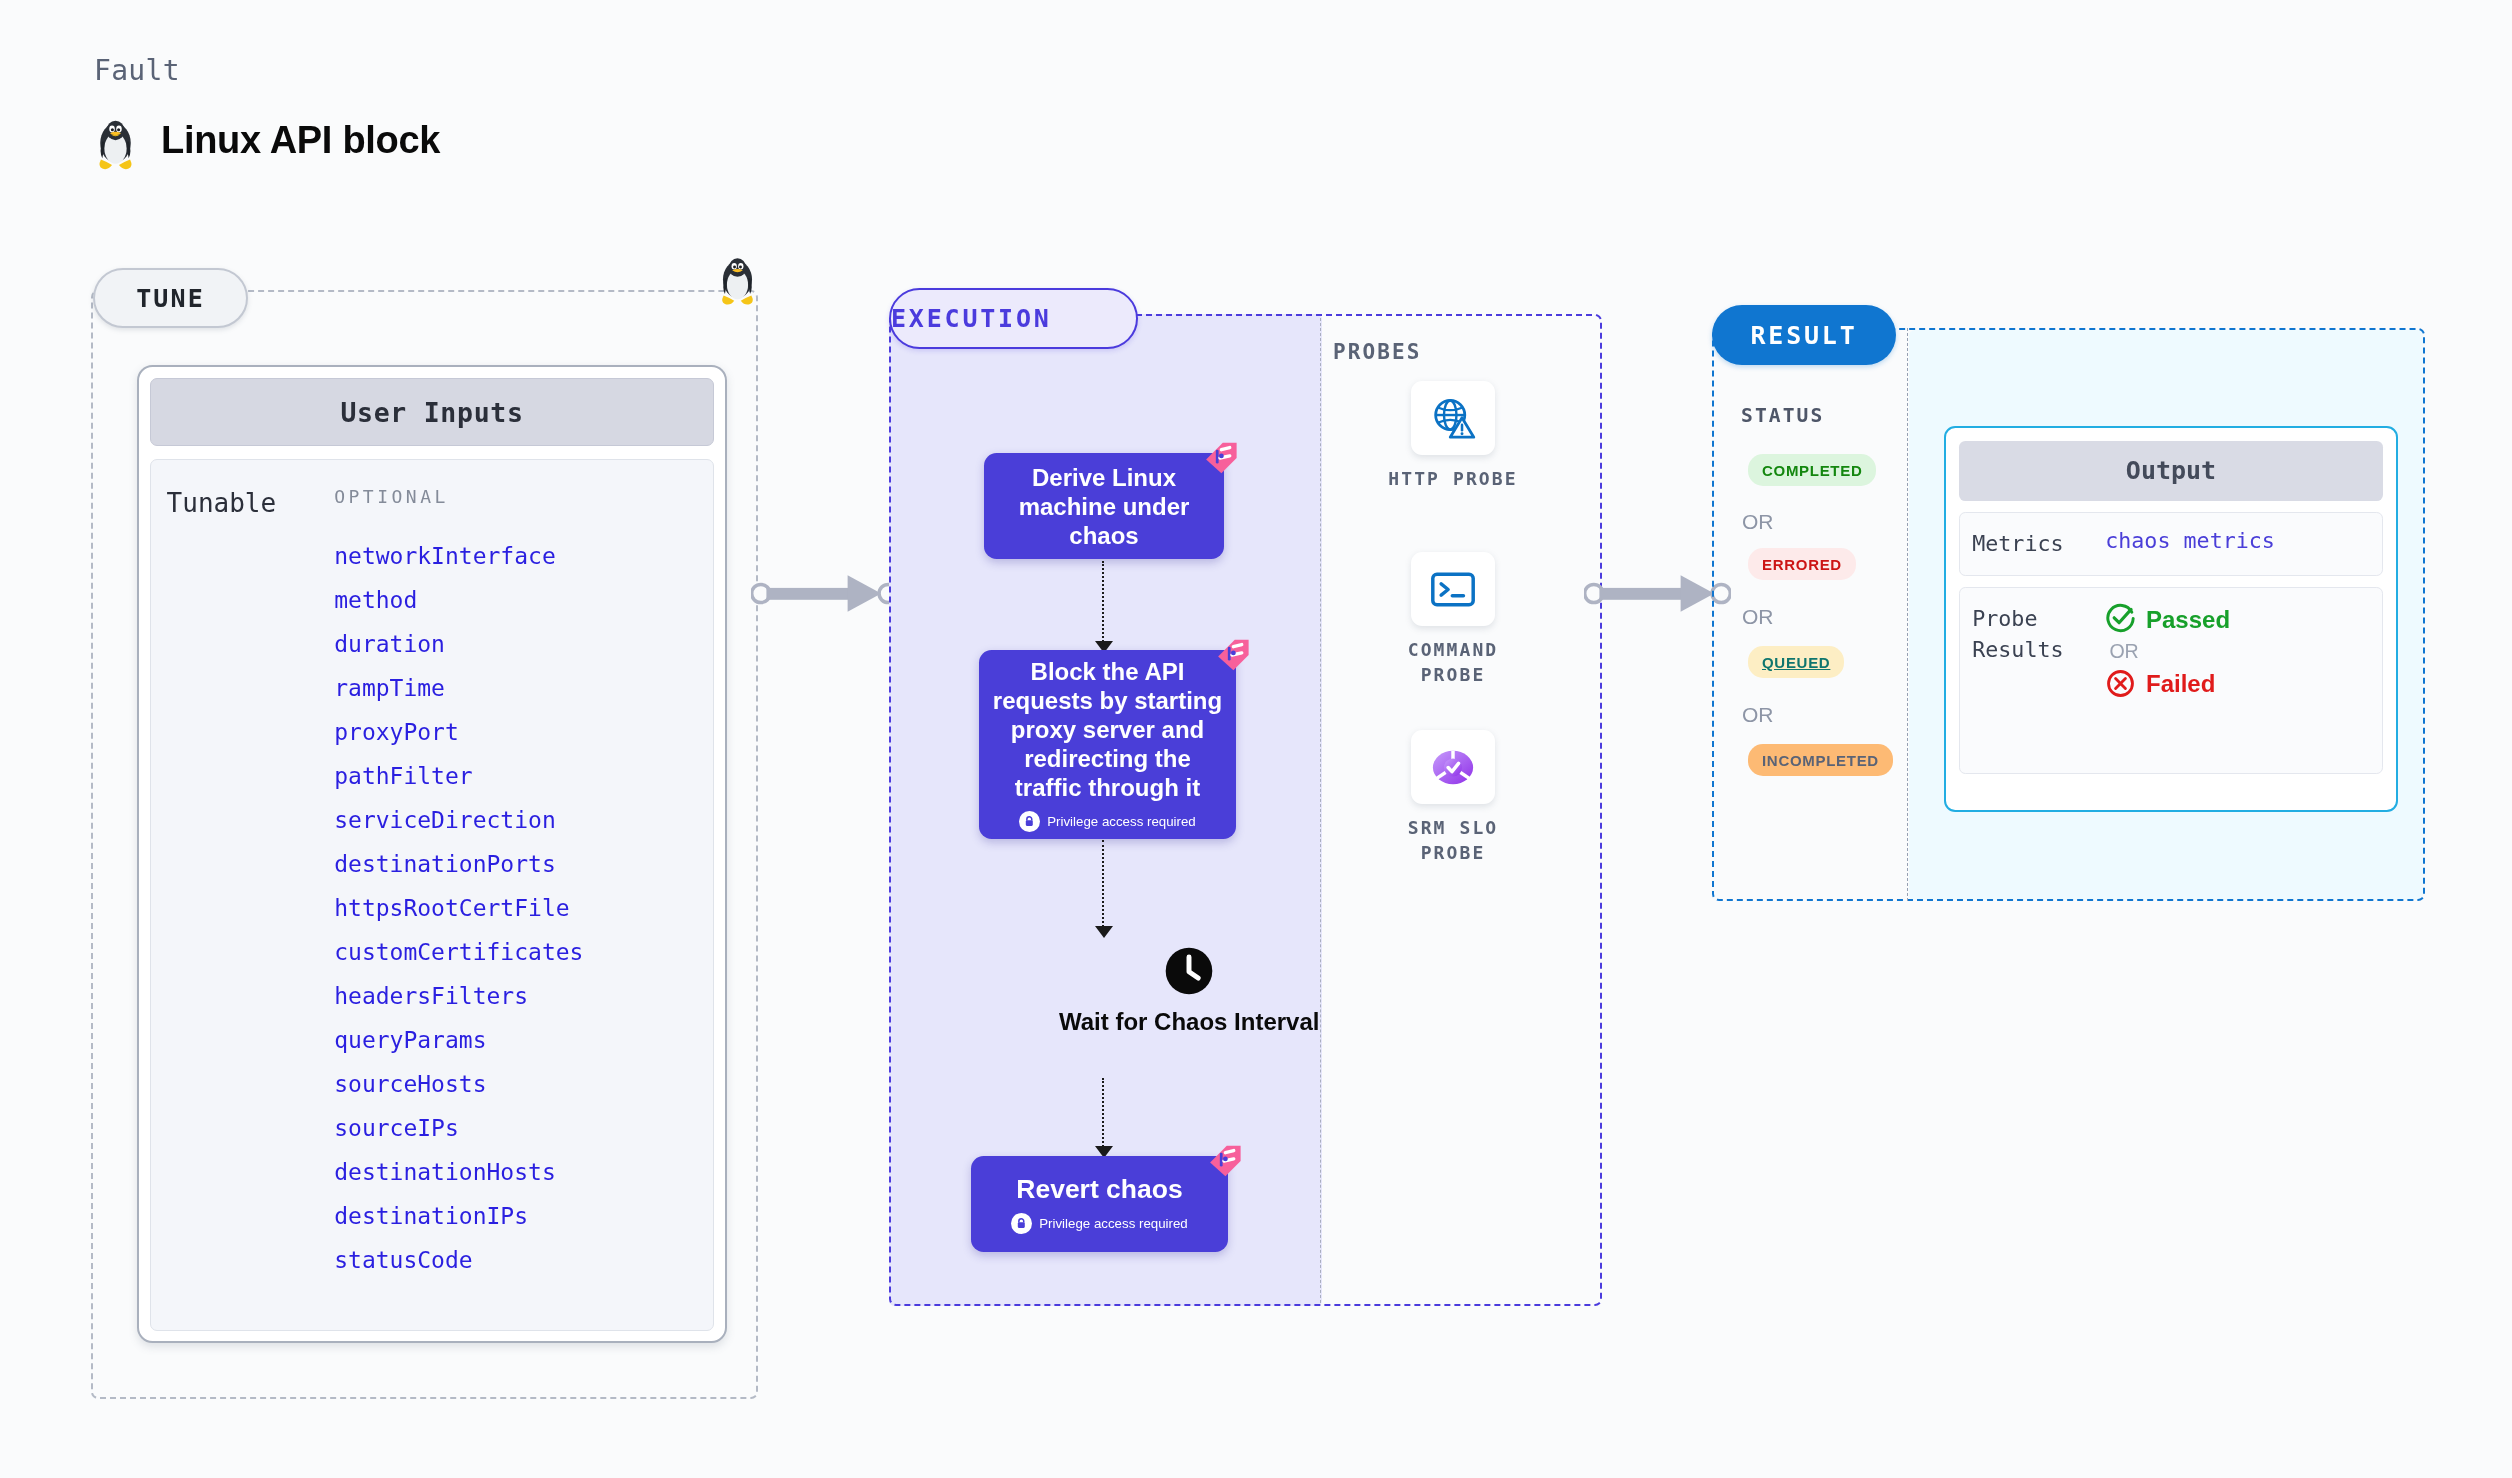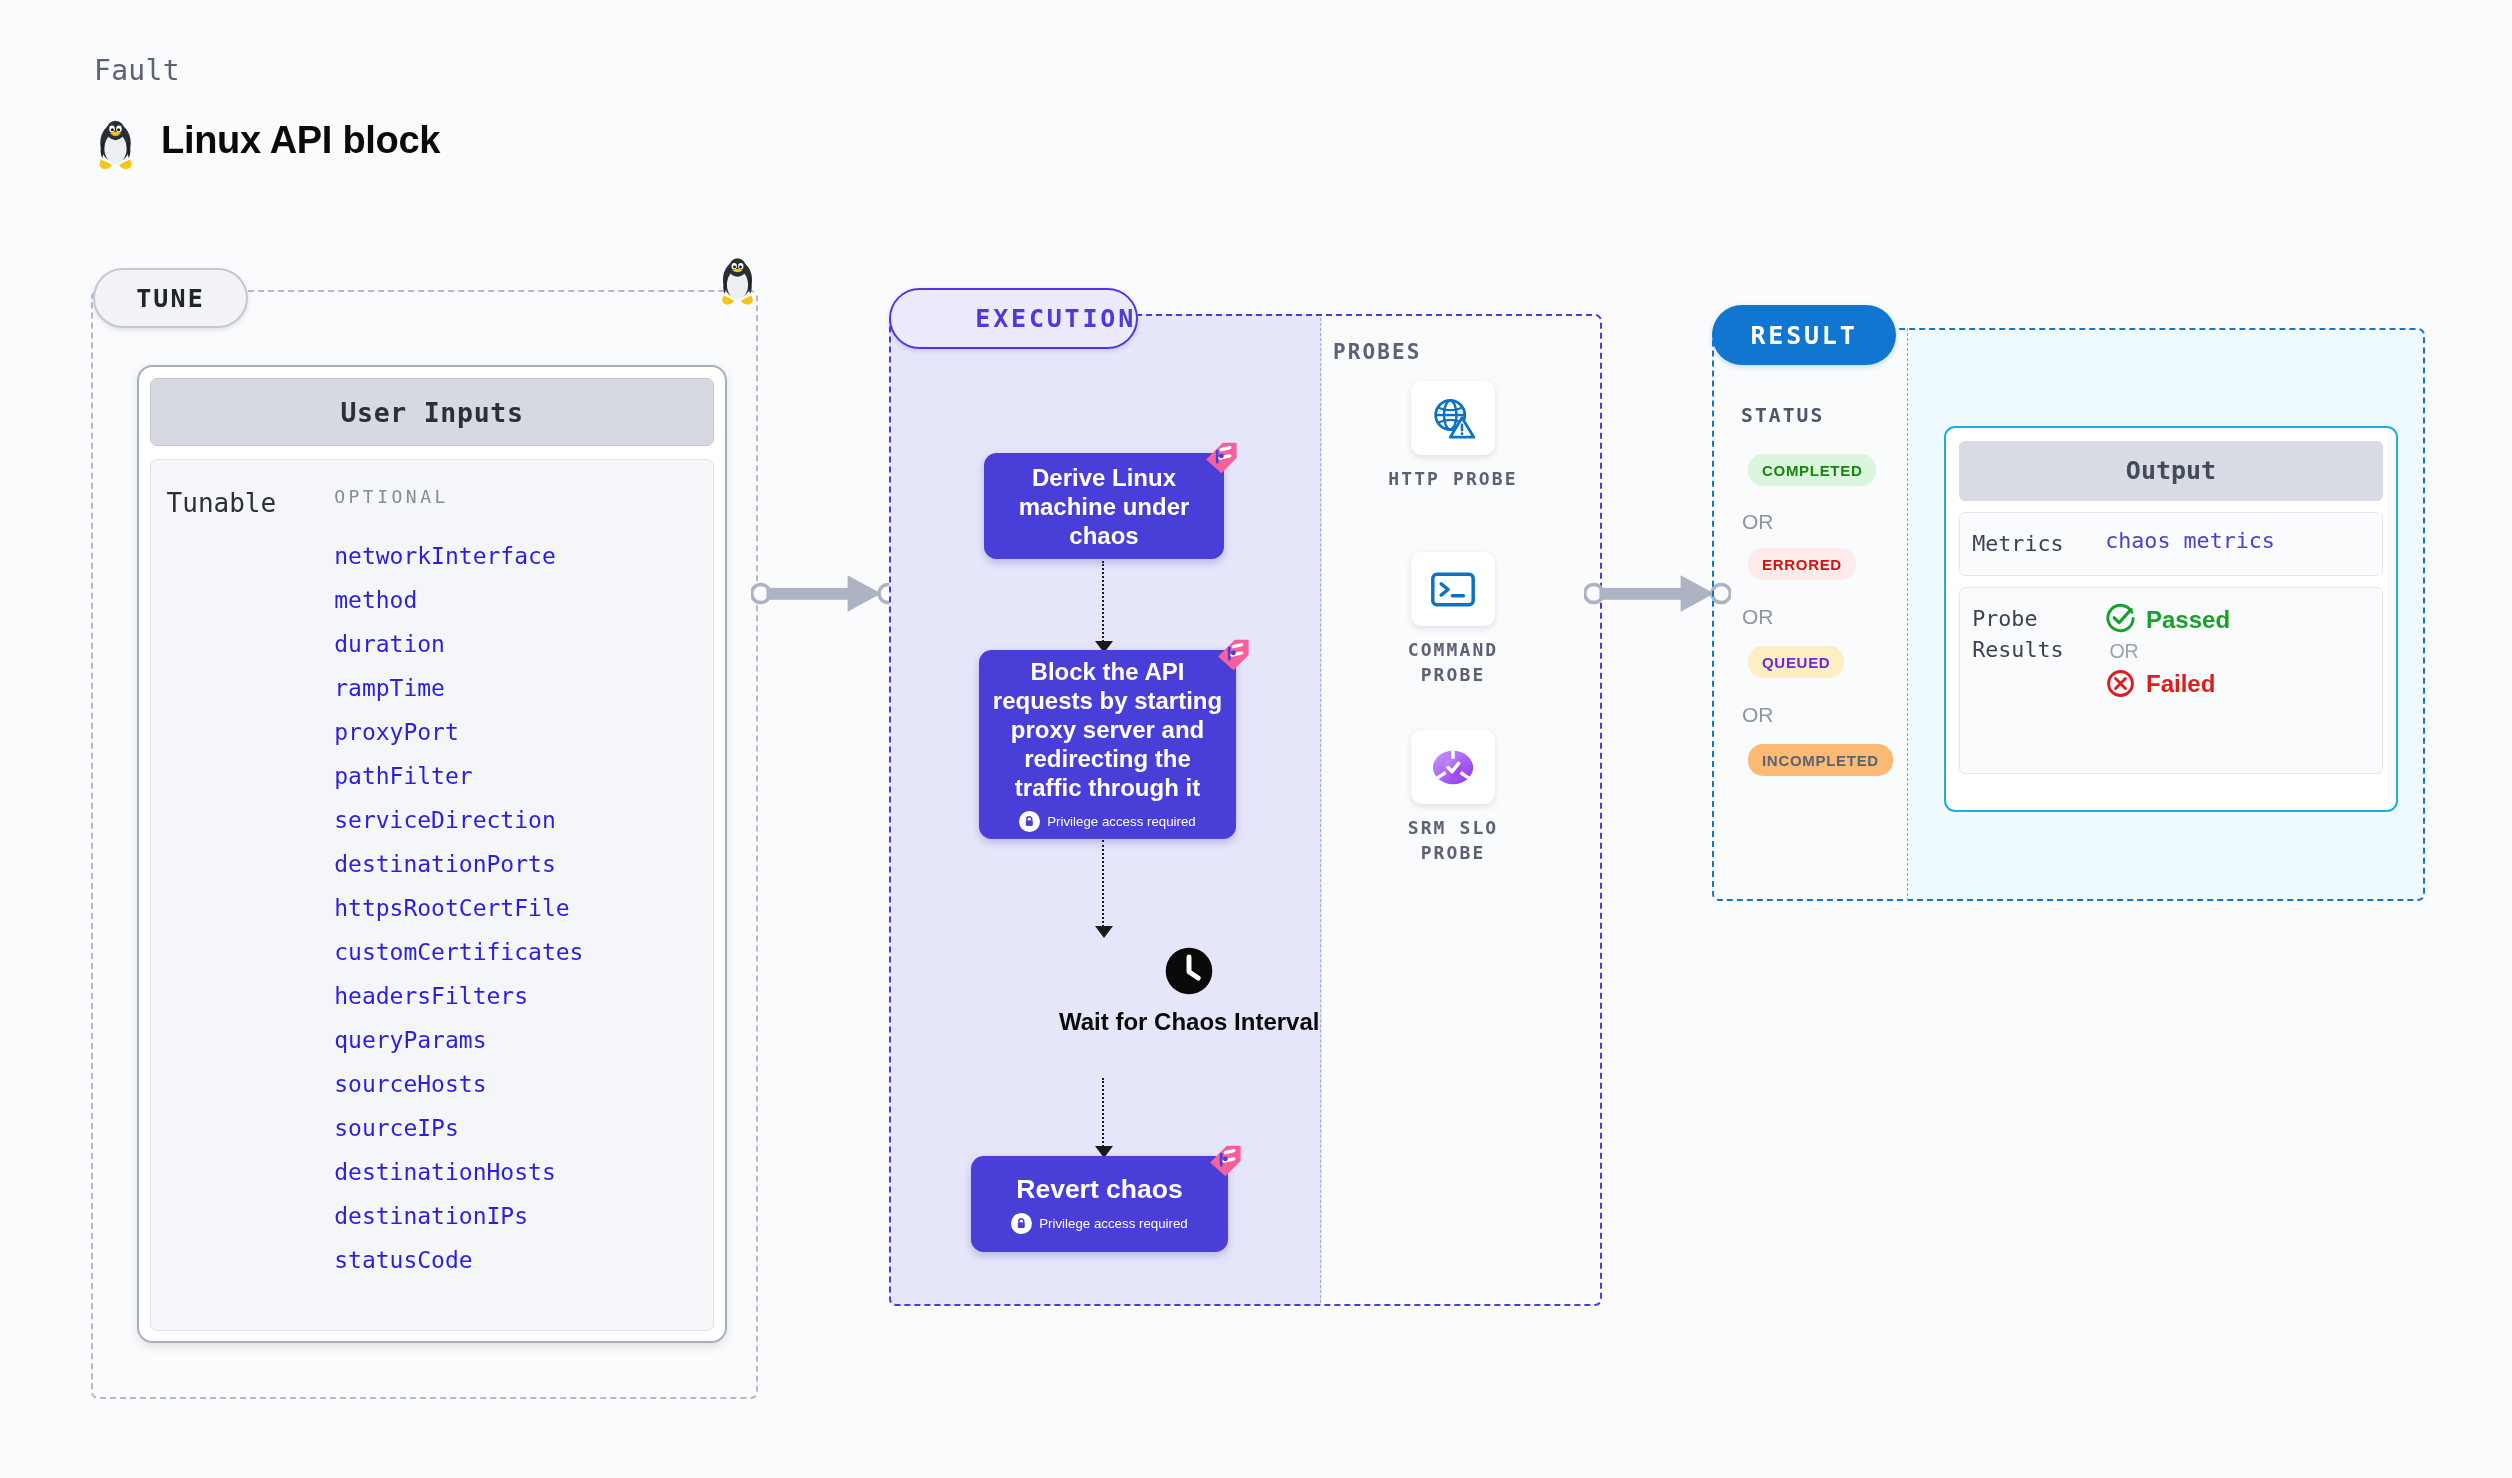--- a/index.html
+++ b/index.html
@@ -118,21 +118,21 @@
     position: absolute; left: 1320px; top: 318px;
     width: 0; height: 985px;
     border-left: 1.4px dashed #a9aec0;
   }
   #exec-pill {
     position: absolute; left: 889px; top: 288px;
     width: 249px; height: 61px;
     background: #eceafc;
     border: 2.8px solid #4b3bdd;
     border-radius: 31px;
-    display: flex; align-items: center; justify-content: flex-end;
+    display: flex; align-items: center; justify-content: flex-start;
     box-shadow: 0 2.1px 5.6px rgba(75,59,221,.18);
     z-index: 5;
   }
   #exec-pill span {
     font-family: "DejaVu Sans Mono", monospace;
     font-size: 25px; font-weight: bold; color: #4b3bdd;
     letter-spacing: 2.8px;
   }
 
   .flow-node {
@@ -540,21 +540,21 @@
   </div>
 
   <div id="status-label">STATUS</div>
 
   <div class="status-badge" style="top:454px; background:#dcf5de; color:#14870f;">COMPLETED</div>
   <div class="or-text" style="top:510px;">OR</div>
 
   <div class="status-badge" style="top:548px; background:#fdeaea; color:#cc1515;">ERRORED</div>
   <div class="or-text" style="top:605px;">OR</div>
 
-  <div class="status-badge" style="top:646px; background:#fdeec4; color:#6d28d9;">QUEUED</div>
+  <div class="status-badge" style="top:646px; background:#fdeec4; color:#0f766e;text-decoration:underline;">QUEUED</div>
   <div class="or-text" style="top:703px;">OR</div>
 
   <div class="status-badge" style="top:744px; background:#fdba74; color:#5a6376;text-align:right;">INCOMPLETED</div>
 
   <div id="output-panel">
     <div id="output-header">
       <span>Output</span>
     </div>
 
     <div class="out-row">

